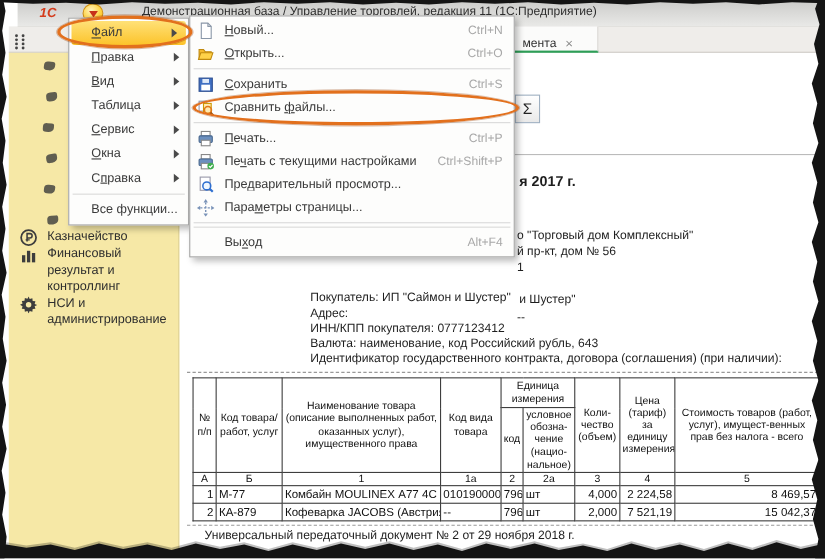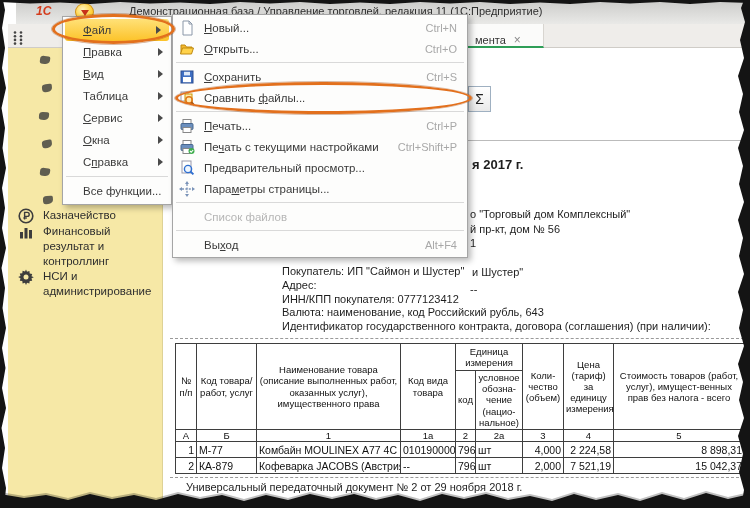--- a/index.html
+++ b/index.html
@@ -222,21 +222,21 @@
       <tbody>
         <tr>
           <td class="r">1</td>
           <td class="l">М-77</td>
           <td class="l">Комбайн MOULINEX  А77 4С</td>
           <td class="l">0101900000</td>
           <td class="l">796</td>
           <td class="l">шт</td>
           <td class="r">4,000</td>
           <td class="r">2 224,58</td>
-          <td class="r">8 898,31</td>
+          <td class="r">8 469,57</td>
         </tr>
         <tr>
           <td class="r">2</td>
           <td class="l">КА-879</td>
           <td class="l">Кофеварка JACOBS (Австрия)</td>
           <td class="l">--</td>
           <td class="l">796</td>
           <td class="l">шт</td>
           <td class="r">2,000</td>
           <td class="r">7 521,19</td>
@@ -357,24 +357,20 @@
             <g fill="#7a93b8">
               <path d="M8 0l2 3H6z"></path>
               <path d="M8 16l2-3H6z"></path>
               <path d="M0 8l3-2v4z"></path>
               <path d="M16 8l-3-2v4z"></path>
             </g>
           </svg></span>
         <span class="lbl">Пара<span class="mn">м</span>етры страницы...</span>
       </div>
       <div class="msep"></div>
-      <div class="mi disabled">
-        <span class="ic"></span>
-        <span class="lbl">Список файлов</span>
-      </div>
       <div class="msep"></div>
       <div class="mi">
         <span class="ic"></span>
         <span class="lbl">Вы<span class="mn">х</span>од</span>
         <span class="sc">Alt+F4</span>
       </div>
     </div>
 
   <div class="ellipse" id="ellipse-file"></div>
   <div class="ellipse" id="ellipse-saveas"></div>

